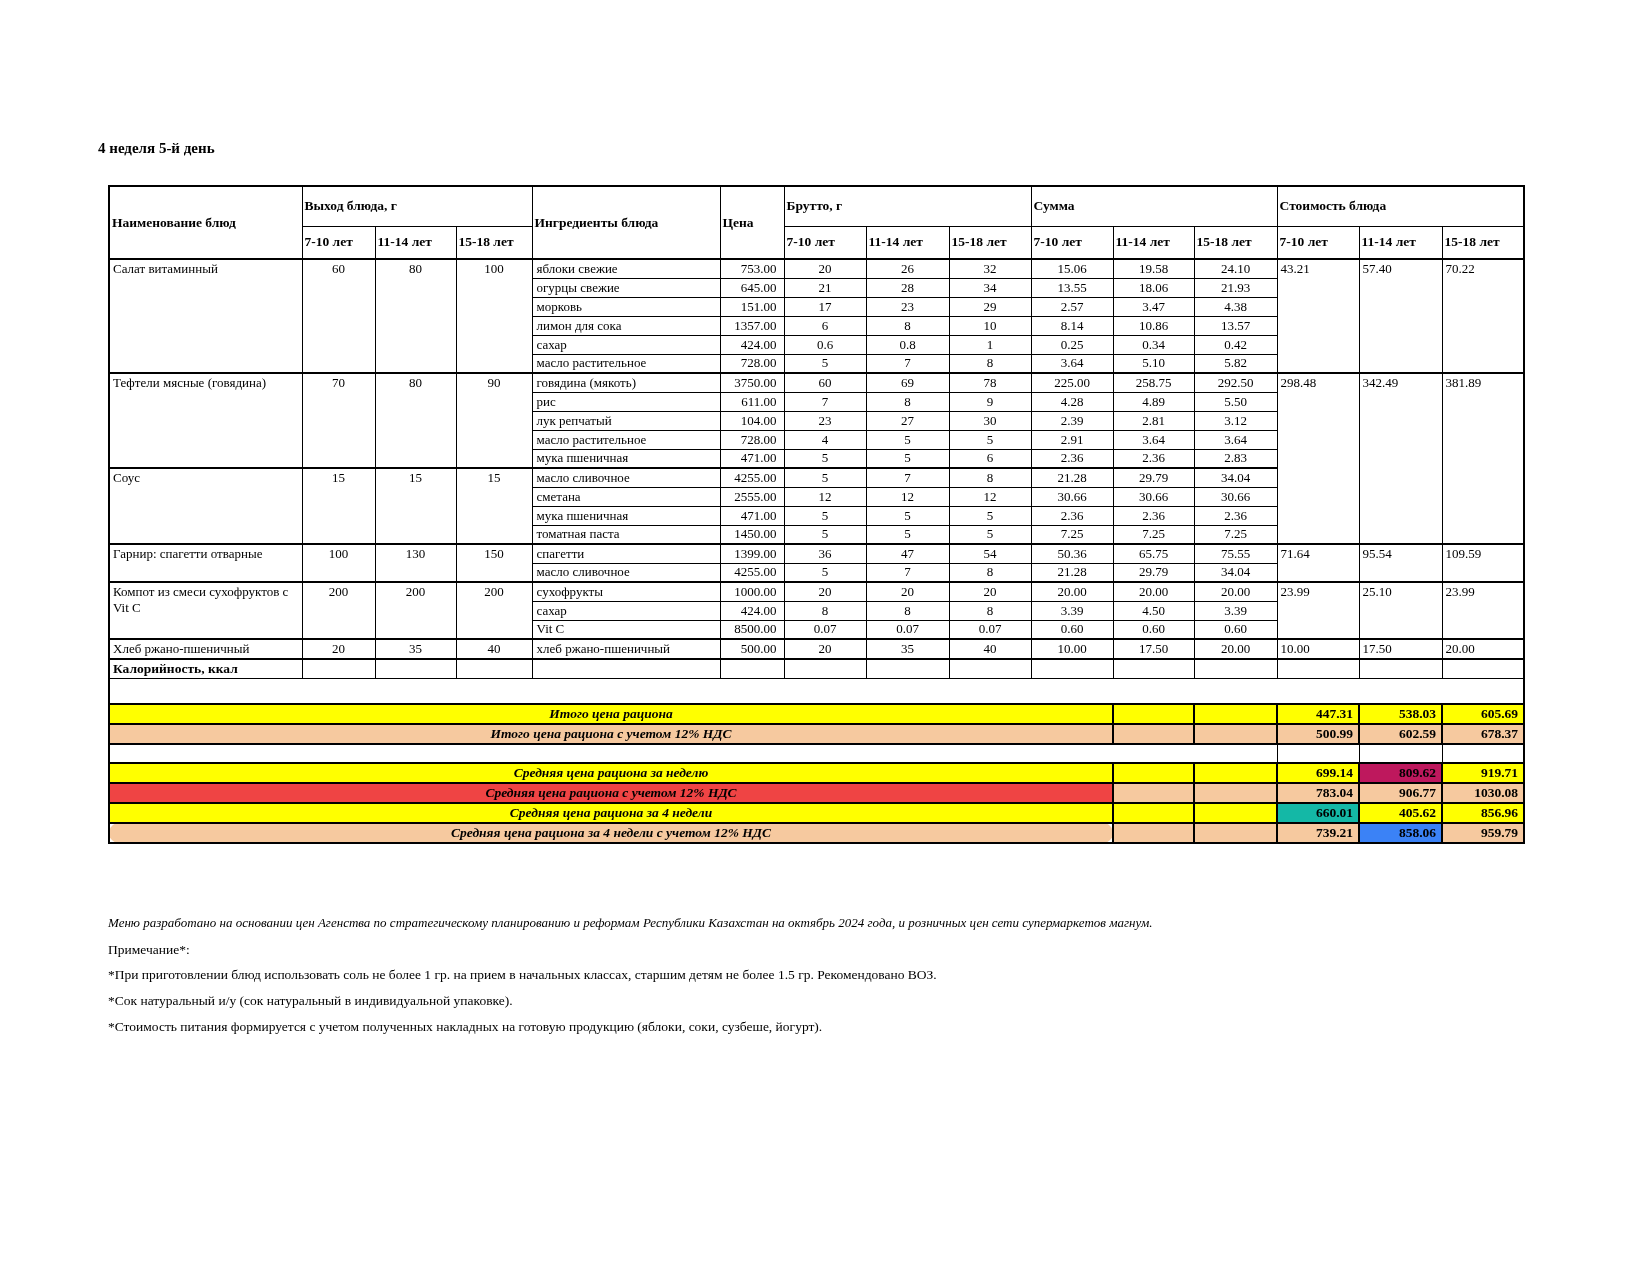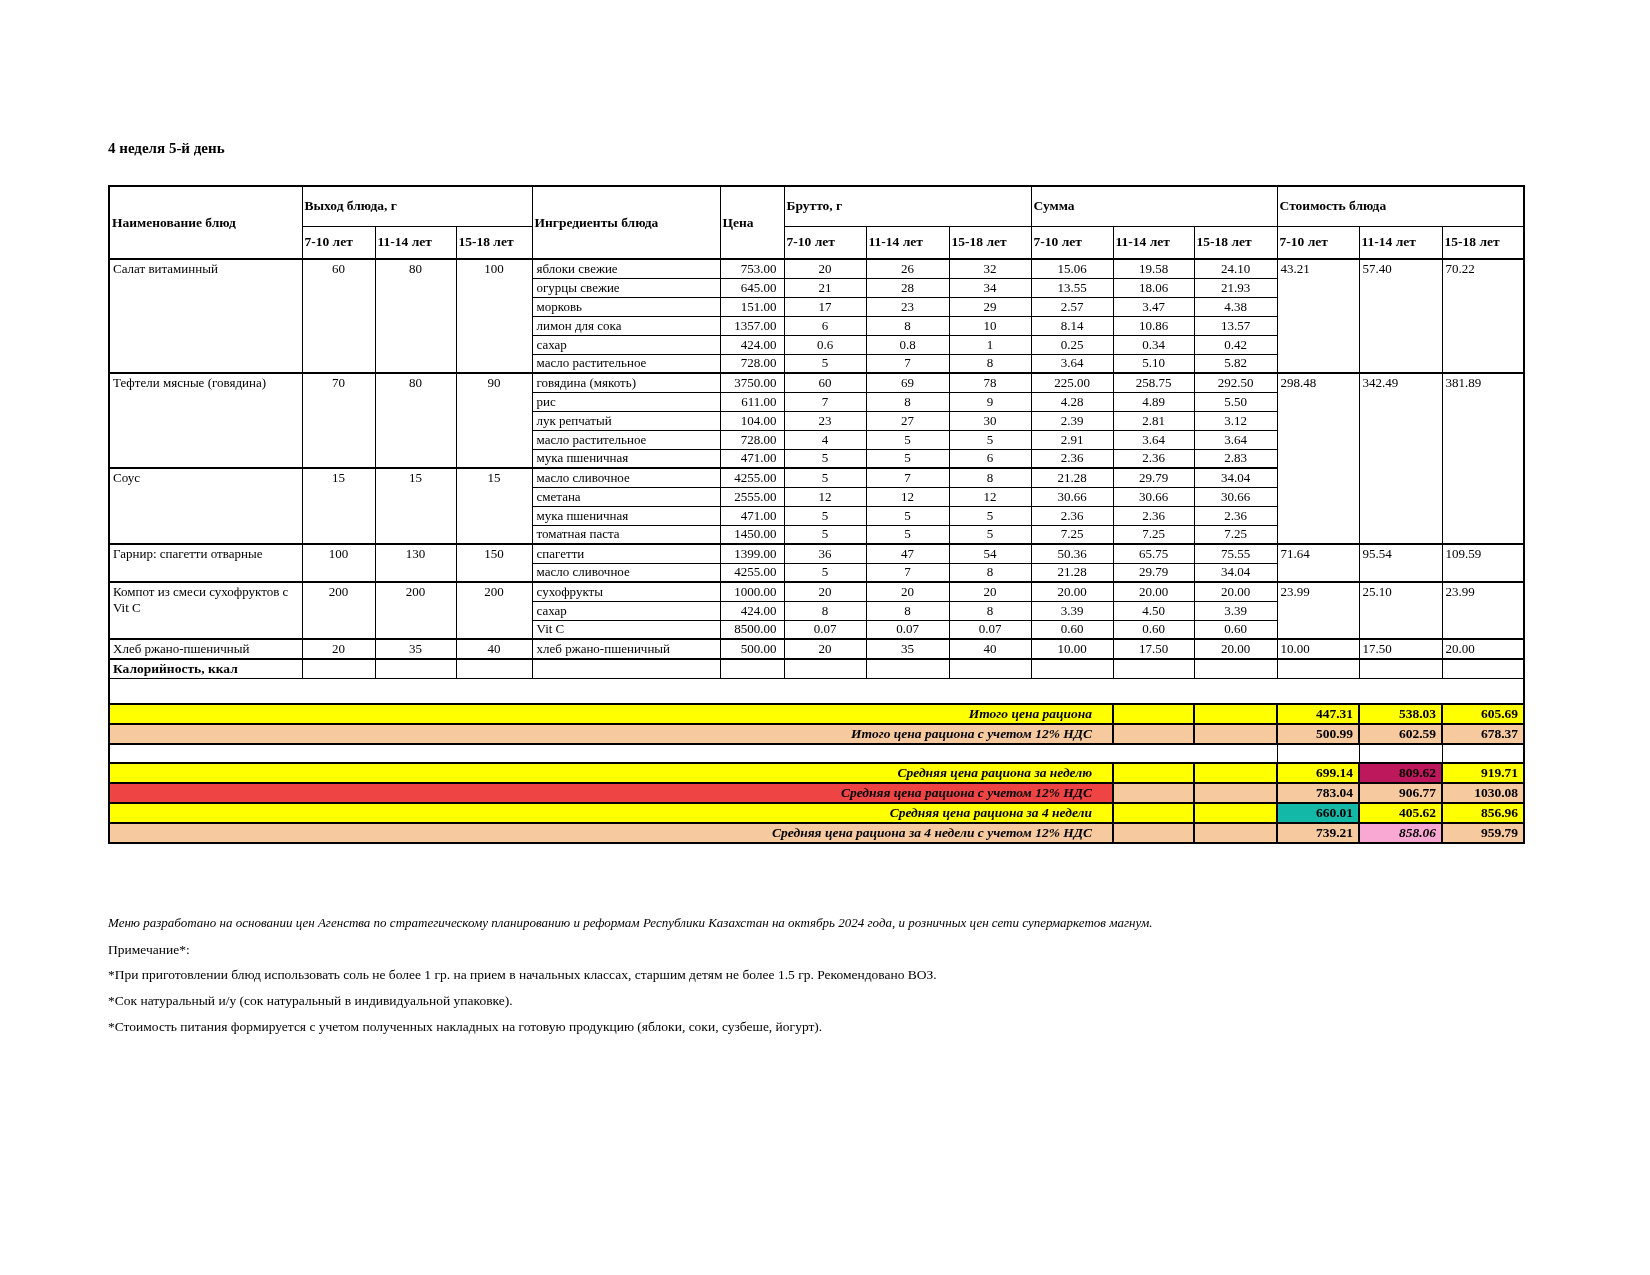--- a/index.html
+++ b/index.html
@@ -1,21 +1,21 @@
 <!DOCTYPE html>
 <html><head>
 <meta charset="utf-8">
 <style>
   html,body{margin:0;padding:0;}
   body{
     width:1650px;height:1275px;background:#ffffff;position:relative;overflow:hidden;
     font-family:"Liberation Serif","DejaVu Serif",serif;color:#000;
   }
   .page-title{
-    position:absolute;left:108px;top:140px;
+    position:absolute;left:98px;top:140px;
     font-size:15px;font-weight:bold;text-align:right;
   }
   .table-wrap{position:absolute;left:108px;top:185px;}
   table{
     border-collapse:collapse;table-layout:fixed;width:1415px;
     border:2px solid #000;
   }
   th,td{
     border:1px solid #000;overflow:hidden;
     font-family:"Liberation Serif","DejaVu Serif",serif;
@@ -33,21 +33,21 @@
   td.yield{text-align:center;vertical-align:top;padding-top:1px;}
   td.ingr{text-align:left;padding-left:4px;}
   td.price{text-align:right;padding-right:7px;}
   td.num{text-align:center;}
   td.cost{vertical-align:top;padding-top:1px;}
   tr.group-start td{border-top:2px solid #000;}
   td.cal-label{font-weight:bold;text-align:left;padding-left:3px;font-size:13.5px;}
   td.spacer-cell{border:none;border-left:2px solid #000;border-right:2px solid #000;height:24px;background:#fff;}
   tr.spacer{height:24px;}
   tr.summary{height:19px;}
-  td.sum-label{font-weight:bold;font-style:italic;text-align:right;padding:1px 20px;border:2px solid #000;font-size:13.5px;}
+  td.sum-label{font-weight:bold;font-style:italic;text-align:center;padding:1px 20px;border:2px solid #000;font-size:13.5px;}
   td.sum-empty{border:2px solid #000;}
   td.sum-val{font-weight:bold;text-align:right;padding:1px 5px;border:2px solid #000;font-size:13.5px;}
   td.sum-blank{border:none;border-left:2px solid #000;border-right:1px solid #000;}
   td.sum-val-none{border:1px solid #000;background:#fff;}
   .footer{position:absolute;left:108px;top:915px;width:1340px;font-size:13.5px;}
   .footer p{margin:0 0 9px 0;}
   .footer .intro{font-style:italic;font-size:13px;margin-bottom:11px;}
   .footer .note{margin-bottom:10px;}
 </style>
 </head>
@@ -409,25 +409,25 @@
         </tr>
         <tr class="summary">
           <td class="sum-label" colspan="10" style="background: rgb(255, 255, 0);">Средняя цена рациона за 4 недели</td>
           <td class="sum-empty" style="background: rgb(255, 255, 0);"></td>
           <td class="sum-empty" style="background: rgb(255, 255, 0);"></td>
           <td class="sum-val" style="background: #14b8a6;">660.01</td>
           <td class="sum-val" style="background: rgb(255, 255, 0);">405.62</td>
           <td class="sum-val" style="background: rgb(255, 255, 0);">856.96</td>
         </tr>
         <tr class="summary">
-          <td class="sum-label" colspan="10" style="background: rgb(246, 201, 159);">Средняя цена рациона за 4 недели с учетом 12% НДС</td>
+          <td class="sum-label" colspan="10" style="background: rgb(246, 201, 159); border-radius: 10px;">Средняя цена рациона за 4 недели с учетом 12% НДС</td>
           <td class="sum-empty" style="background: rgb(246, 201, 159);"></td>
           <td class="sum-empty" style="background: rgb(246, 201, 159);"></td>
           <td class="sum-val" style="background: rgb(246, 201, 159);">739.21</td>
-          <td class="sum-val" style="background: #f9a8d4; font-style: italic;">858.06</td>
+          <td class="sum-val" style="background: #3b82f6;">858.06</td>
           <td class="sum-val" style="background: rgb(246, 201, 159);">959.79</td>
         </tr>
       </tbody>
   </table>
 </div>
 
 <div class="footer">
   <p class="intro">Меню разработано на основании цен Агенства по стратегическому планированию и реформам Республики Казахстан на  октябрь  2024 года, и розничных цен сети супермаркетов магнум.</p>
   <p class="note-title">Примечание*:</p>
   <p class="note">*При приготовлении блюд использовать соль не более 1 гр. на прием в начальных классах, старшим детям не более 1.5 гр. Рекомендовано ВОЗ.</p>

